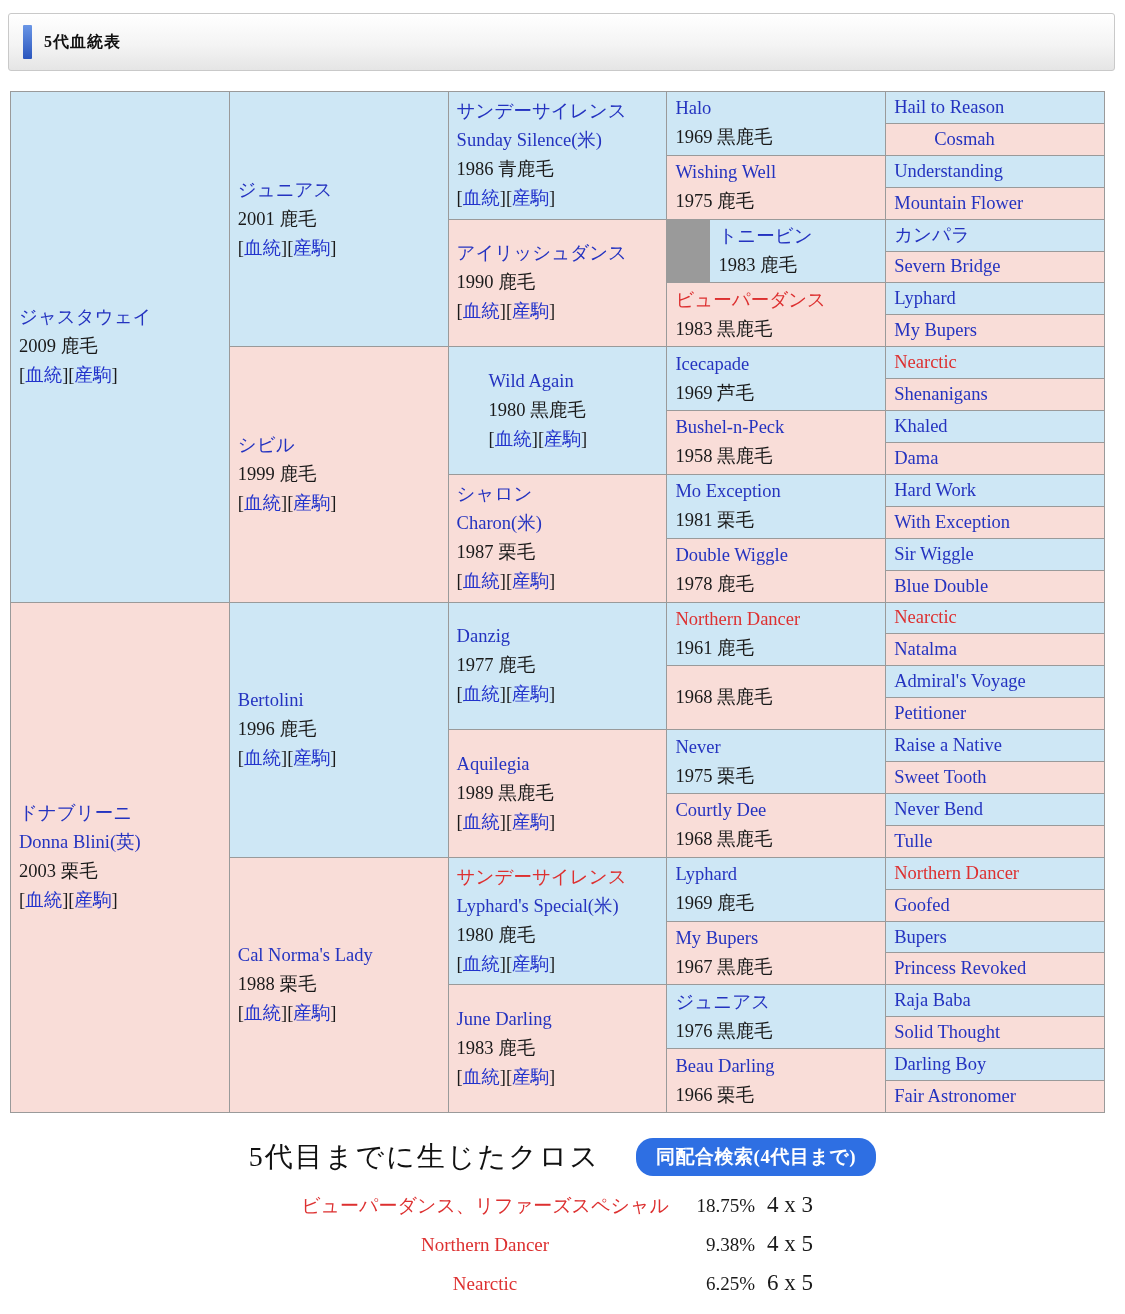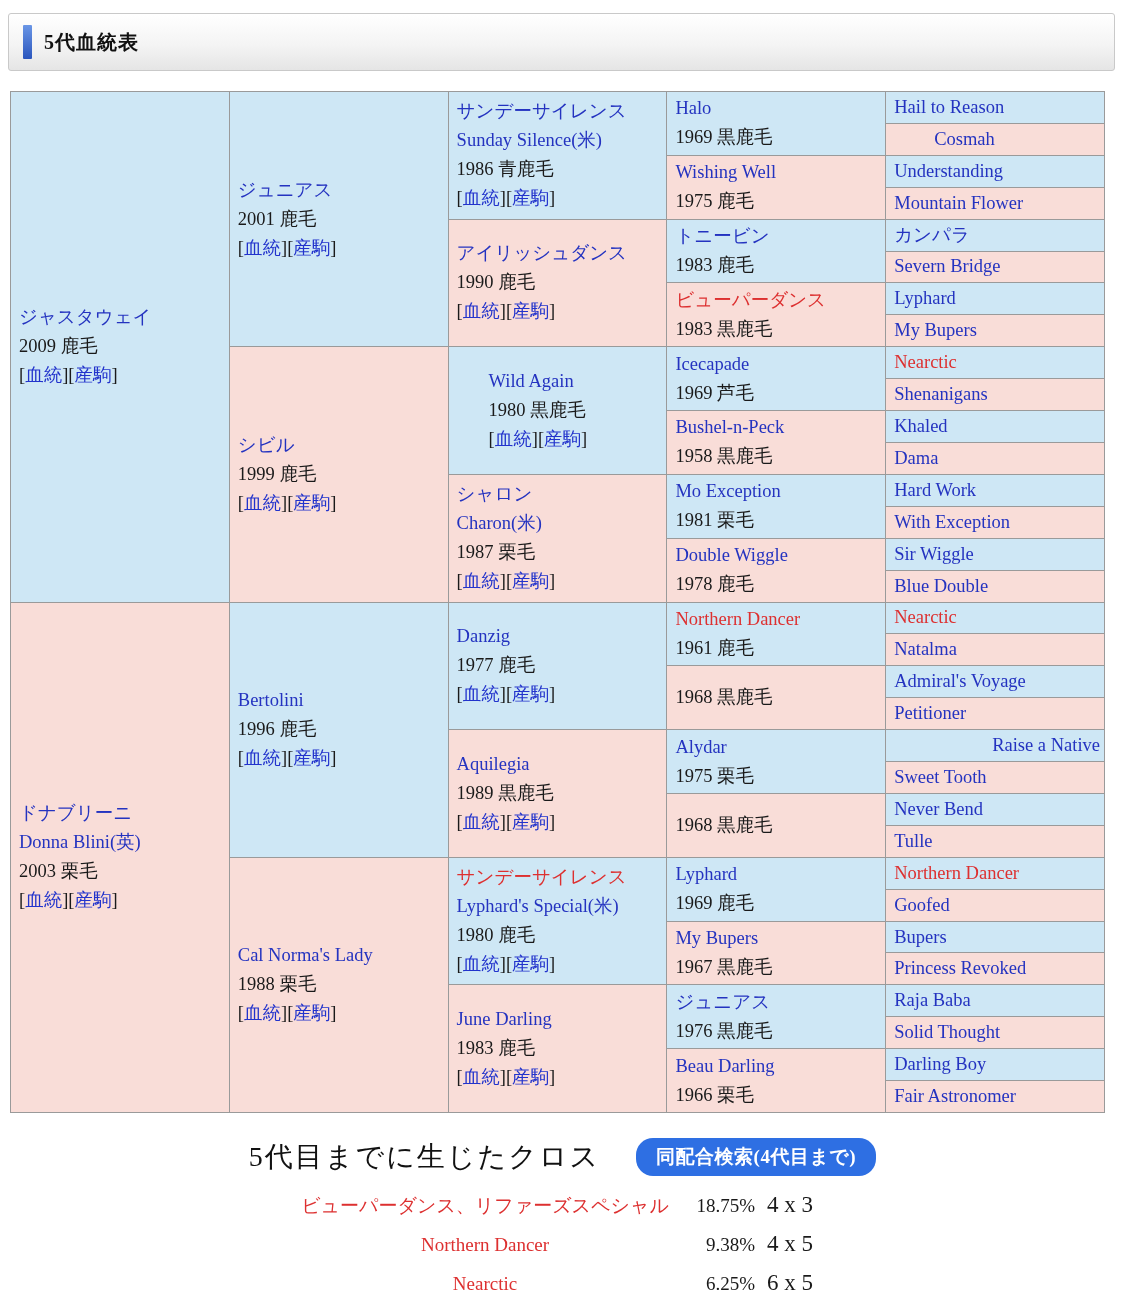--- a/index.html
+++ b/index.html
@@ -20,21 +20,21 @@
     box-shadow:inset 0 1px 0 #fff;
     display:flex;align-items:center;
   }
   .accent{
     width:9px;height:34px;margin-left:14px;
     background:linear-gradient(#6a96e6,#2a55bd);
     border-radius:1px;
   }
   .page-title{
     margin-left:12px;
-    font-size:20px;font-weight:bold;letter-spacing:1px;color:#111;
+    font-size:16px;font-weight:bold;letter-spacing:1px;color:#111;
   }
   
   .pedigree{
     margin:20px 10px 0 10px;
     width:1095px;height:1022px;
     display:grid;
     grid-template-columns:repeat(5,1fr);
     grid-template-rows:repeat(32,1fr);
     gap:1px;
     background:#9a9a9a;          
@@ -161,21 +161,21 @@
       <div class="line links"><span class="k">[</span><a>血統</a><span class="k">][</span><a>産駒</a><span class="k">]</span></div>
     </div>
     <div class="cell m" style="grid-area: 1 / 4 / span 2;">
       <div class="line b">Halo</div>
       <div class="line k">1969 黒鹿毛</div>
     </div>
     <div class="cell f" style="grid-area: 3 / 4 / span 2;">
       <div class="line b">Wishing Well</div>
       <div class="line k">1975 鹿毛</div>
     </div>
-    <div class="cell m" style="grid-area: 5 / 4 / span 2;">
+    <div class="cell m" style="grid-area: 5 / 4 / span 2; margin-left: 43px;">
       <div class="line b">トニービン</div>
       <div class="line k">1983 鹿毛</div>
     </div>
     <div class="cell f" style="grid-area: 7 / 4 / span 2;">
       <div class="line r">ビューパーダンス</div>
       <div class="line k">1983 黒鹿毛</div>
     </div>
     <div class="cell m" style="grid-area: 9 / 4 / span 2;">
       <div class="line b">Icecapade</div>
       <div class="line k">1969 芦毛</div>
@@ -193,24 +193,25 @@
       <div class="line k">1978 鹿毛</div>
     </div>
     <div class="cell m" style="grid-area: 17 / 4 / span 2;">
       <div class="line r">Northern Dancer</div>
       <div class="line k">1961 鹿毛</div>
     </div>
     <div class="cell f" style="grid-area: 19 / 4 / span 2;">
       <div class="line k">1968 黒鹿毛</div>
     </div>
     <div class="cell m" style="grid-area: 21 / 4 / span 2;">
-      <div class="line b">Alydar</div>
+      <div class="line b">Never</div>
       <div class="line k">1975 栗毛</div>
     </div>
     <div class="cell f" style="grid-area: 23 / 4 / span 2;">
+      <div class="line b">Courtly Dee</div>
       <div class="line k">1968 黒鹿毛</div>
     </div>
     <div class="cell m" style="grid-area: 25 / 4 / span 2;">
       <div class="line b">Lyphard</div>
       <div class="line k">1969 鹿毛</div>
     </div>
     <div class="cell f" style="grid-area: 27 / 4 / span 2;">
       <div class="line b">My Bupers</div>
       <div class="line k">1967 黒鹿毛</div>
     </div>
@@ -275,21 +276,21 @@
     </div>
     <div class="cell f" style="grid-area: 18 / 5 / span 1;">
       <div class="line b">Natalma</div>
     </div>
     <div class="cell m" style="grid-area: 19 / 5 / span 1;">
       <div class="line b">Admiral's Voyage</div>
     </div>
     <div class="cell f" style="grid-area: 20 / 5 / span 1;">
       <div class="line b">Petitioner</div>
     </div>
-    <div class="cell m" style="grid-area: 21 / 5 / span 1; align-items: flex-end;">
+    <div class="cell m" style="grid-area: 21 / 5 / span 1;">
       <div class="line b">Raise a Native</div>
     </div>
     <div class="cell f" style="grid-area: 22 / 5 / span 1;">
       <div class="line b">Sweet Tooth</div>
     </div>
     <div class="cell m" style="grid-area: 23 / 5 / span 1;">
       <div class="line b">Never Bend</div>
     </div>
     <div class="cell f" style="grid-area: 24 / 5 / span 1;">
       <div class="line b">Tulle</div>

